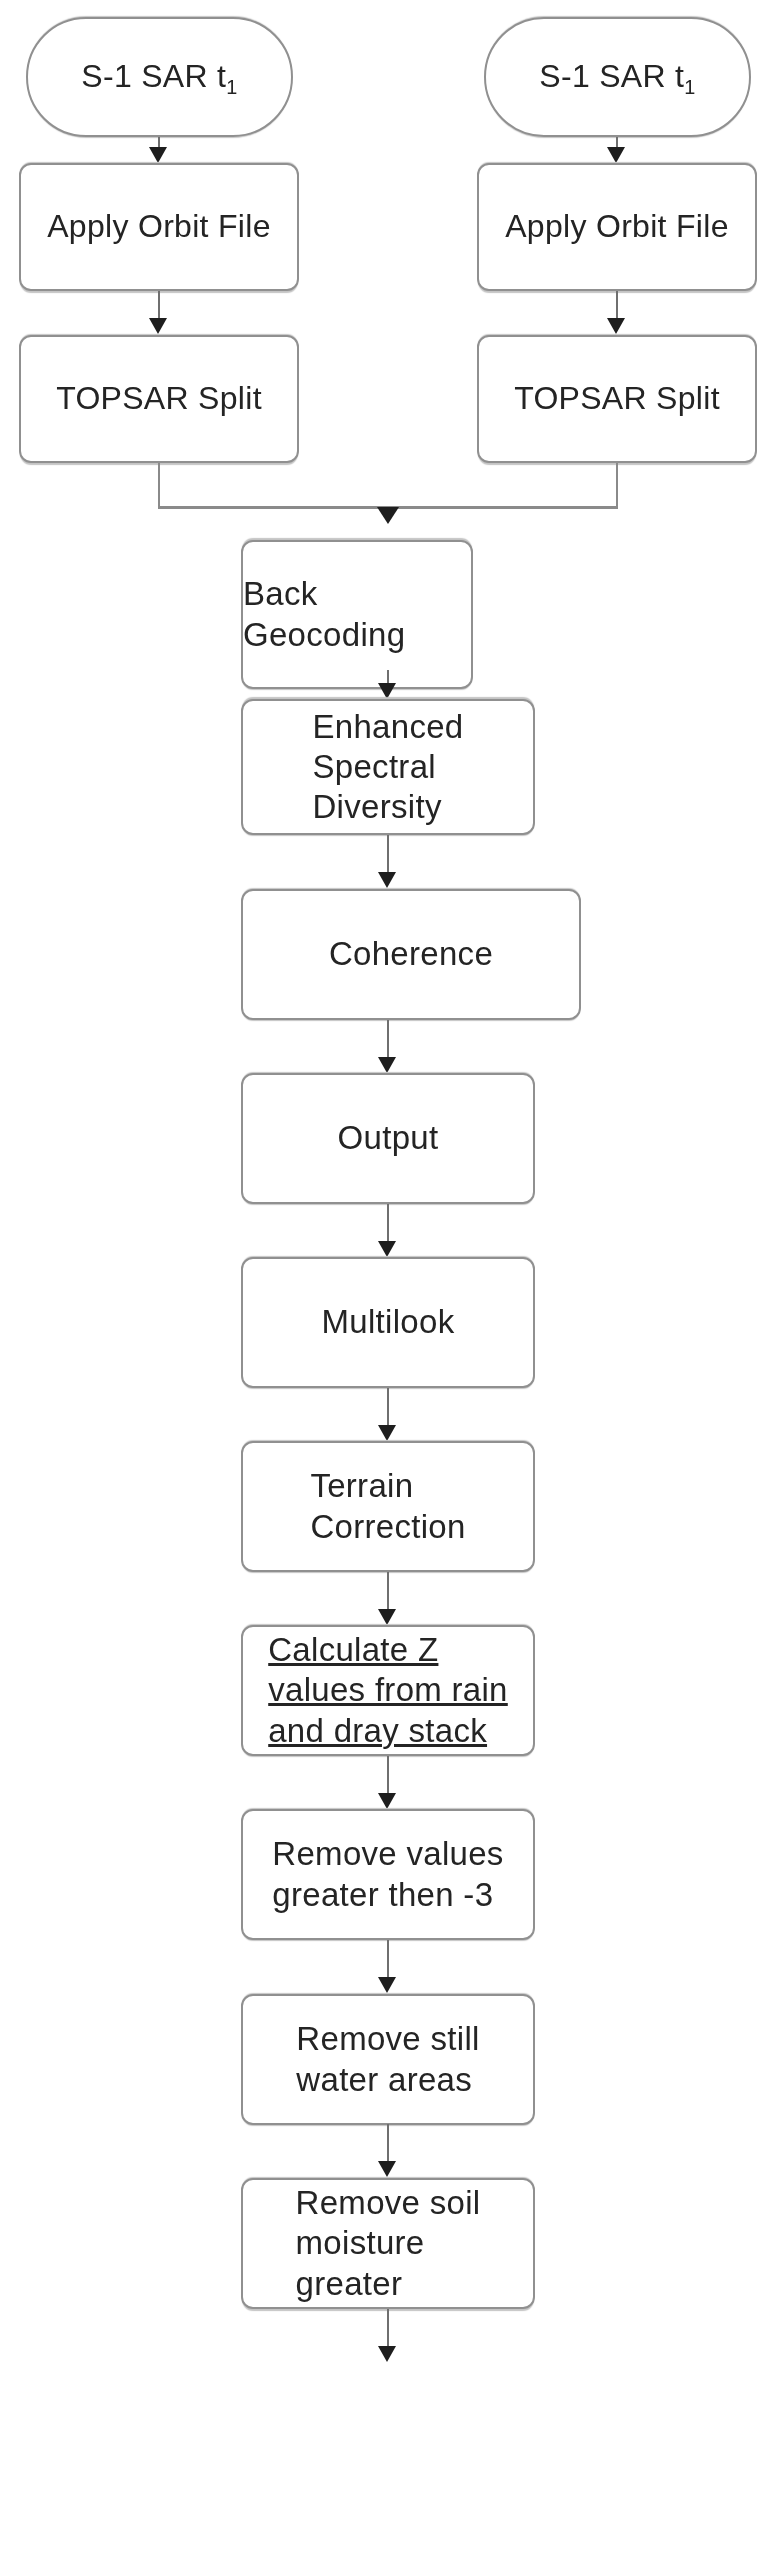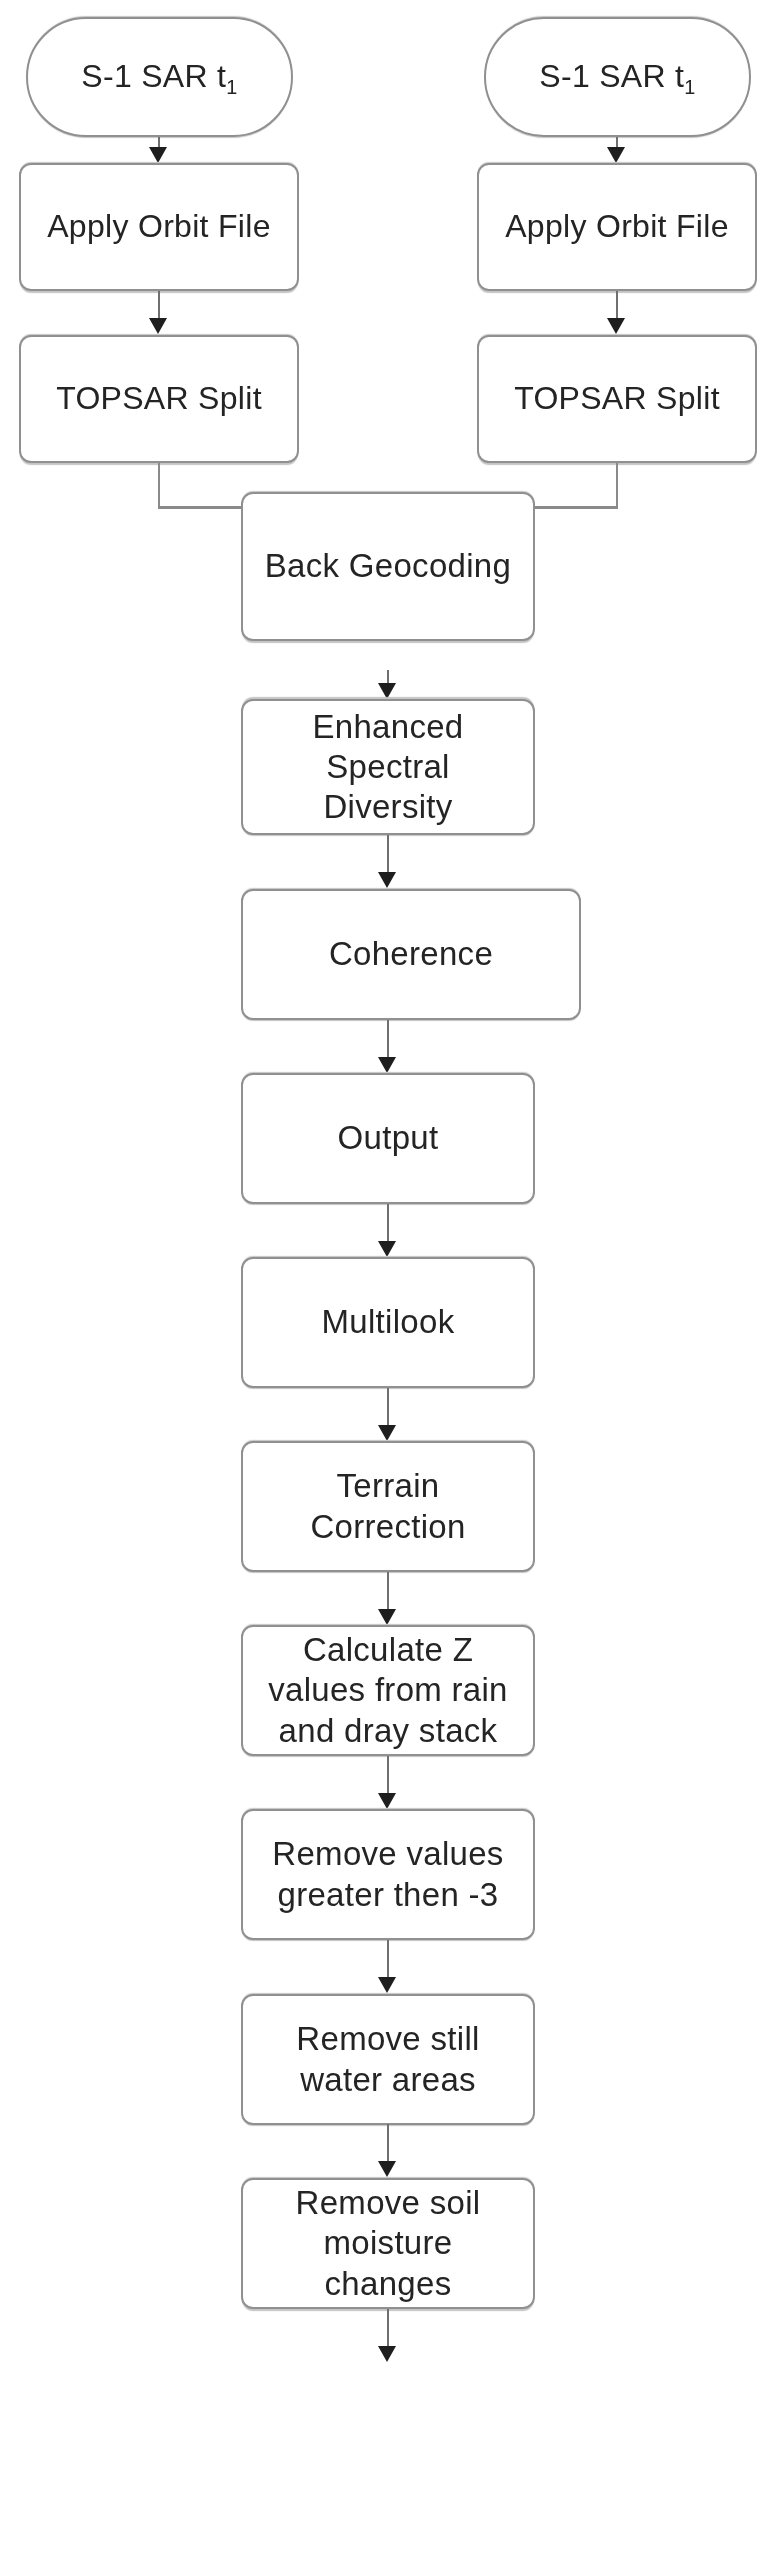--- a/index.html
+++ b/index.html
@@ -16,21 +16,20 @@
     overflow: hidden;
   }
   .node {
     position: absolute;
     box-sizing: border-box;
     background: #ffffff;
     border: 2.7px solid #909090;
     display: flex;
     align-items: center;
     justify-content: center;
-    text-align: center;
     color: #242424;
     box-shadow: 0 2.1px 1.1px -1.1px #c4c4c4, 0 -2.1px 1.1px -1.1px #c4c4c4;
   }
   .process {
     border-radius: 12px;
   }
   .terminator {
     border-radius: 60px;
   }
   .lbl {
@@ -114,21 +113,21 @@
   </div>
   <div class="node process" style="left:477px; top:335px; width:280px; height:128px;">
     <span class="lbl">TOPSAR Split</span>
   </div>
 
   <div class="mline" style="left:158px; top:463px; width:2.1px; height:45px;"></div>
   <div class="mline" style="left:616px; top:463px; width:2.1px; height:45px;"></div>
   <div class="mline" style="left:158px; top:506px; width:460px; height:3.2px;"></div>
   <div class="mhead" style="left:377px; top:507px;"></div>
 
-  <div class="node process main" style="left:241px; top:492px; width:294px; height:149px;">
+  <div class="node process main" style="left:241px; top:540px; width:232px; height:149px;">
     <span class="lbl">Back Geocoding</span>
   </div>
 
   <div class="arrow" style="left:377px; top:670px; height:29px;"></div>
 
   <div class="node process main" style="left:241px; top:699px; width:294px; height:136px;">
     <span class="lbl">Enhanced
 Spectral
 Diversity</span>
   </div>
@@ -153,21 +152,21 @@
 
   <div class="arrow" style="left:377px; top:1388px; height:53px;"></div>
 
   <div class="node process main" style="left:241px; top:1441px; width:294px; height:131px;">
     <span class="lbl">Terrain
 Correction</span>
   </div>
 
   <div class="arrow" style="left:377px; top:1572px; height:53px;"></div>
 
-  <div class="node process main" style="left:241px; top:1625px; width:294px; height:131px;">
+  <div class="node process main" style="left:241px; top:1625px; width:294px; height:131px;text-decoration:underline;">
     <span class="lbl">Calculate Z
 values from rain
 and dray stack</span>
   </div>
 
   <div class="arrow" style="left:377px; top:1756px; height:53px;"></div>
 
   <div class="node process main" style="left:241px; top:1809px; width:294px; height:131px;">
     <span class="lbl">Remove values
 greater then -3</span>
@@ -178,20 +177,20 @@
   <div class="node process main" style="left:241px; top:1994px; width:294px; height:131px;">
     <span class="lbl">Remove still
 water areas</span>
   </div>
 
   <div class="arrow" style="left:377px; top:2124px; height:53px;"></div>
 
   <div class="node process main" style="left:241px; top:2178px; width:294px; height:131px;">
     <span class="lbl">Remove soil
 moisture
-changes</span>
+greater</span>
   </div>
 
   <div class="arrow" style="left:377px; top:2309px; height:53px;"></div>
 
 
 </div>
 
 
 </body></html>

